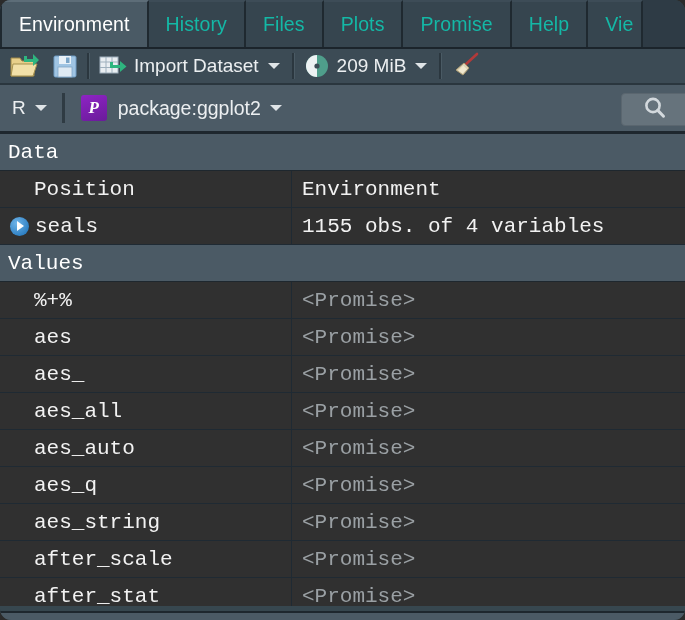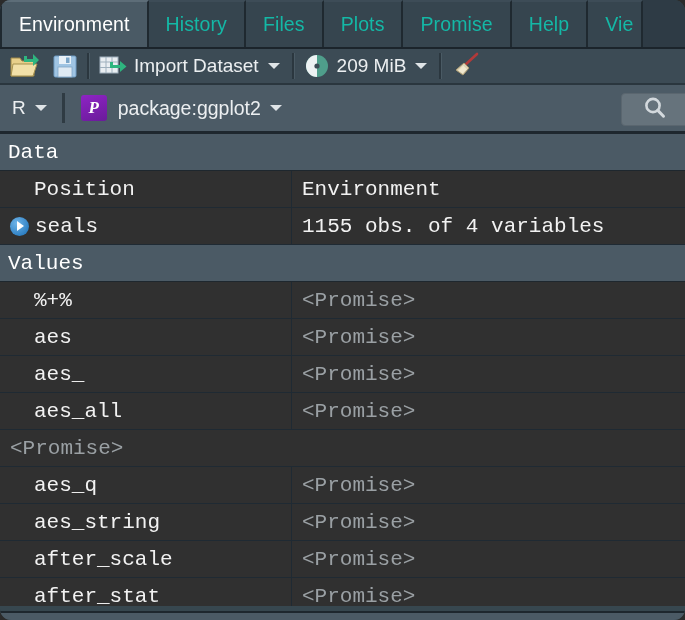--- a/index.html
+++ b/index.html
@@ -454,20 +454,24 @@
       <div class="row">
         <div class="cell-name">
           <span class="indent"></span>
           <span>aes_all</span>
         </div>
         <div class="cell-val promise">
           <span>&lt;Promise&gt;</span>
         </div>
       </div>
       <div class="row">
+        <div class="cell-name">
+          <span class="indent"></span>
+          <span>aes_auto</span>
+        </div>
         <div class="cell-val promise">
           <span>&lt;Promise&gt;</span>
         </div>
       </div>
       <div class="row">
         <div class="cell-name">
           <span class="indent"></span>
           <span>aes_q</span>
         </div>
         <div class="cell-val promise">

